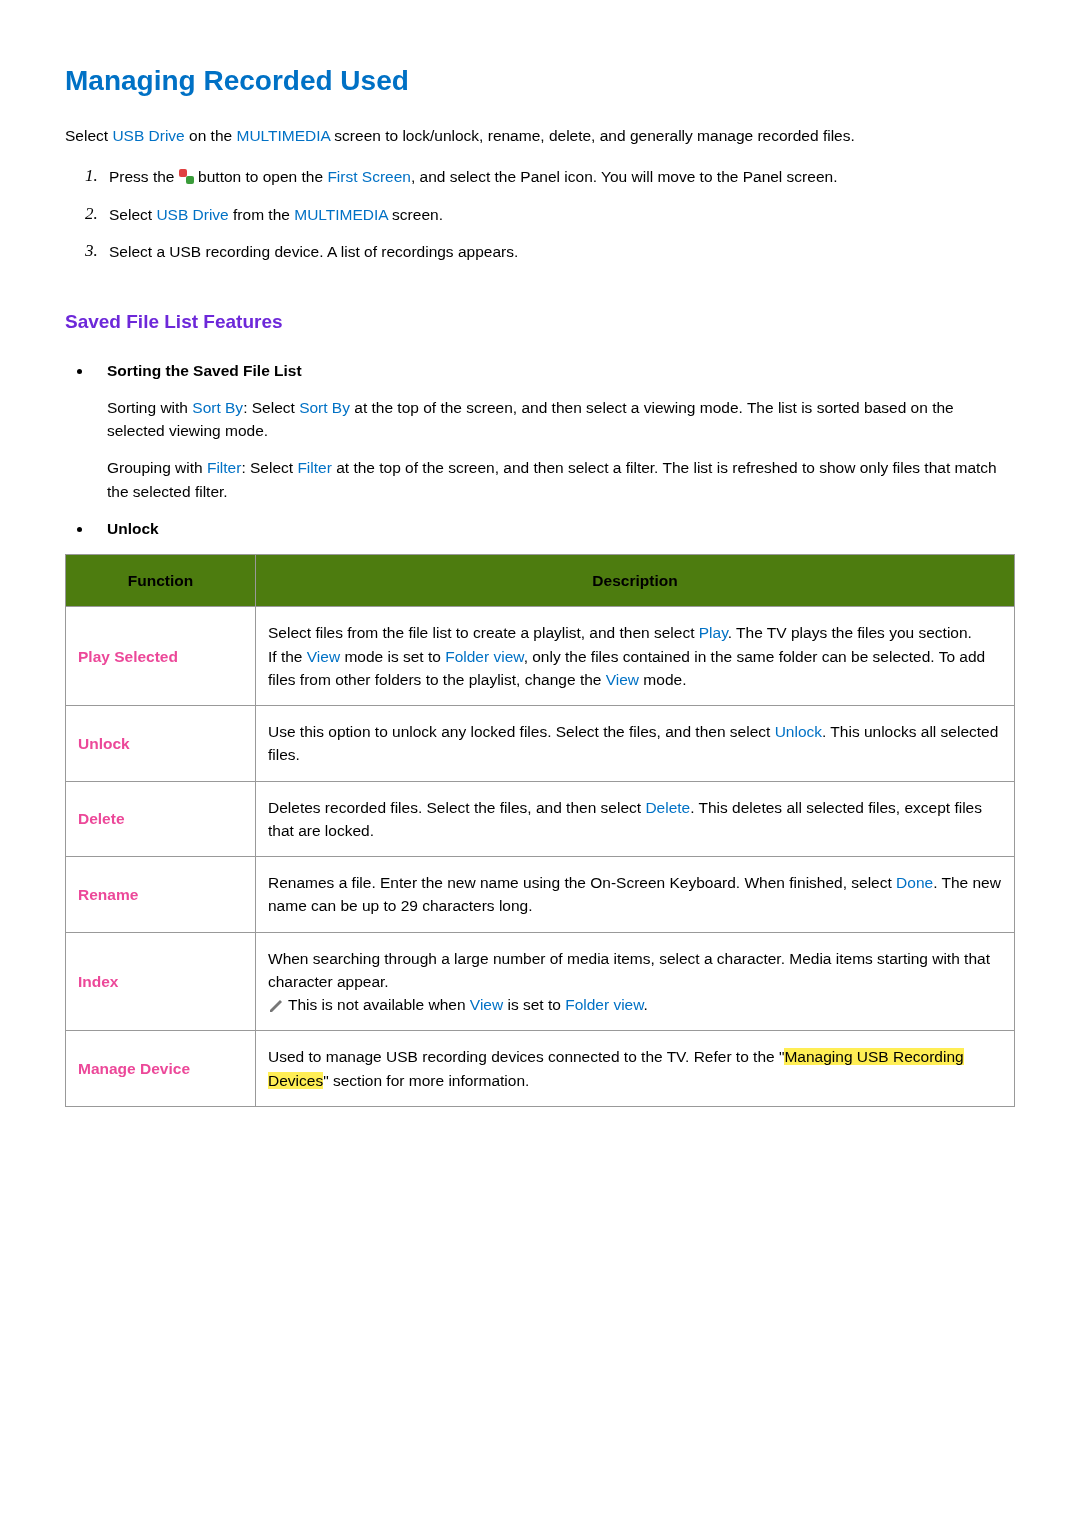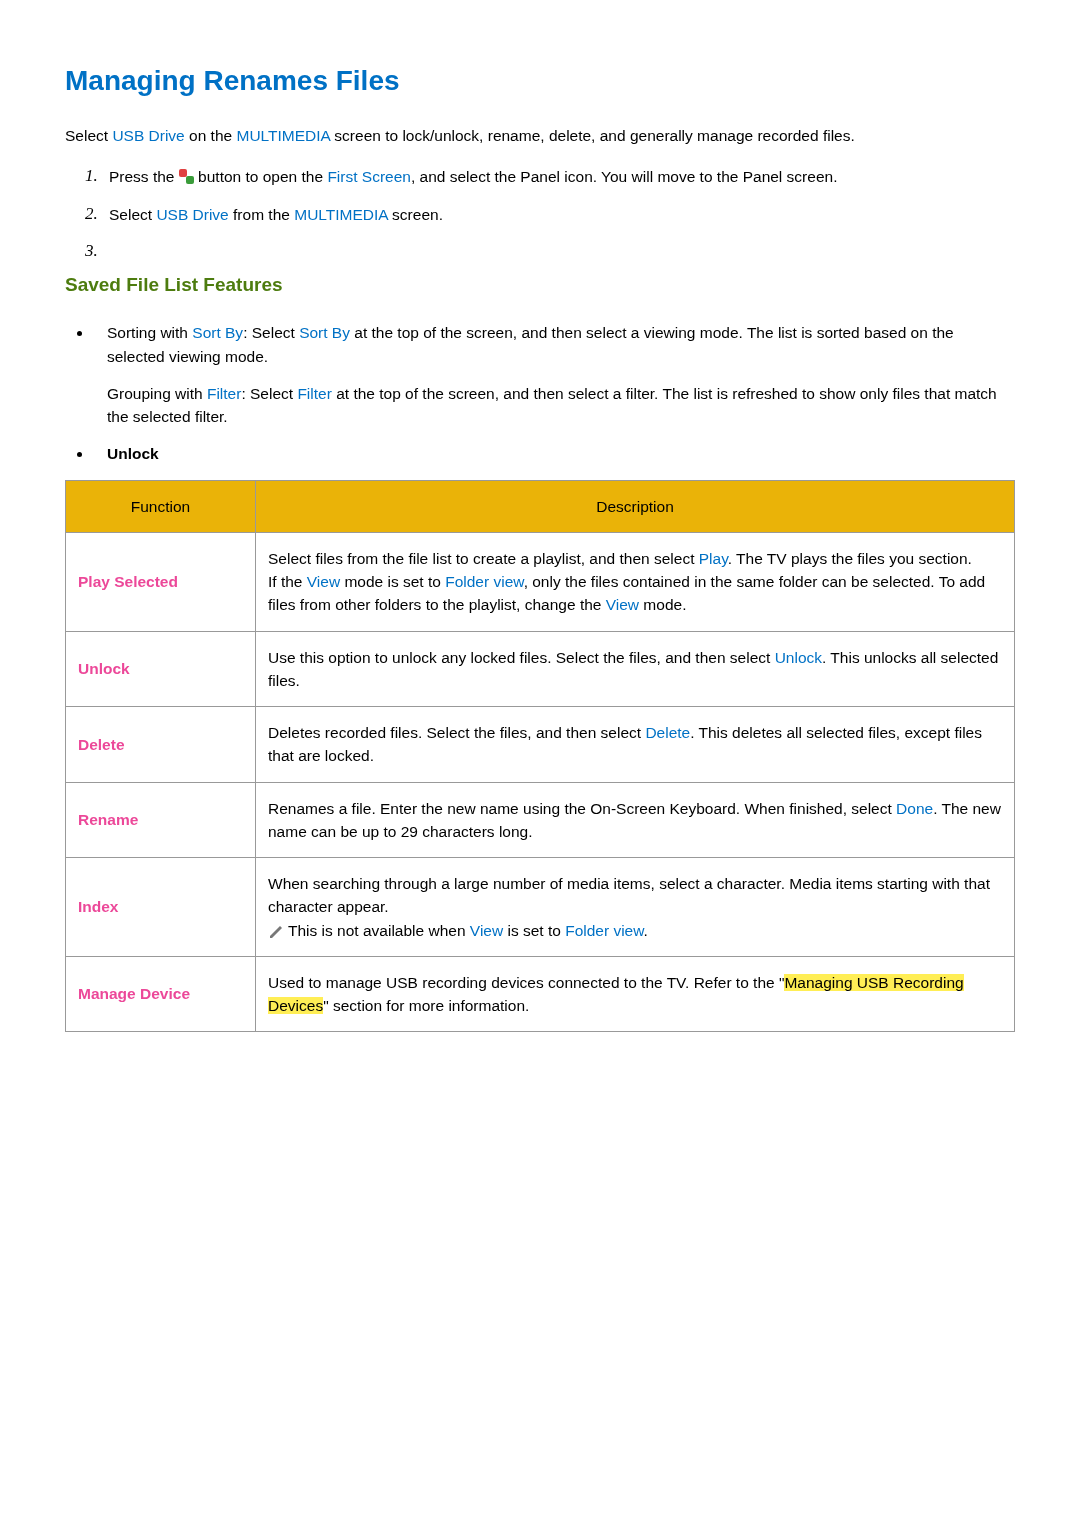--- a/index.html
+++ b/index.html
@@ -16,21 +16,21 @@
   .h1 {
     font-size: 28px;
     font-weight: bold;
     color: #0071c5;
     margin-bottom: 22px;
   }
   .blue-term { color: #0071c5; }
   .h2 {
     font-size: 19px;
     font-weight: bold;
-    color: #4d7c0f;
+    color: #6d28d9;
     margin-top: 45px;
     margin-bottom: 22px;
   }
   .intro-p {
     margin: 0 0 18px 0;
   }
   .ol {
     margin: 0;
     padding-left: 20px;
     counter-reset: item;
@@ -93,59 +93,61 @@
   }
   table.options th,
   table.options td {
     border: 1px solid #999;
     padding: 14px 12px;
     text-align: left;
     vertical-align: middle;
     font-size: 15.5px;
   }
   table.options th {
-    background: #eab308;
-    font-weight: normal;
+    background: #4d7c0f;
+    font-weight: bold;
     text-align: center;
   }
   table.options th.func { width: 165px; }
   .fn-label {
     color: #ec4899;
     font-weight: bold;
     white-space: nowrap;
   }
   .hl-link{ background: #ffee55; color: #000; }
 </style>
 </head>
 <body>
 
-<div class="h1">Managing Renames Files</div>
+<div class="h1">Managing Recorded Used</div>
 
 <p class="intro-p">
   <span>Select </span><span class="blue-term">USB Drive</span><span> on the </span><span class="blue-term">MULTIMEDIA</span><span> screen to lock/unlock, rename, delete, and generally manage recorded files.</span>
 </p>
 
 <ol class="ol">
   <li>
     <span class="num">1.</span>
     <span>Press the </span><span class="smart-icon"></span><span> button to open the </span><span class="blue-term">First Screen</span><span>, and select the Panel icon. You will move to the Panel screen.</span>
   </li>
   <li>
     <span class="num">2.</span>
     <span>Select </span><span class="blue-term">USB Drive</span><span> from the </span><span class="blue-term">MULTIMEDIA</span><span> screen.</span>
   </li>
   <li>
     <span class="num">3.</span>
+    <span>Select a USB recording device. A list of recordings appears.</span>
   </li>
 </ol>
 
 <div class="h2">Saved File List Features</div>
 
 <ul class="ul">
   <li>
+    <div class="li-title">Sorting the Saved File List</div>
     <div class="li-body">
       <span>Sorting with </span><span class="blue-term">Sort By</span><span>: Select </span><span class="blue-term">Sort By</span><span> at the top of the screen, and then select a viewing mode. The list is sorted based on the selected viewing mode.</span>
     </div>
     <div class="li-body">
       <span>Grouping with </span><span class="blue-term">Filter</span><span>: Select </span><span class="blue-term">Filter</span><span> at the top of the screen, and then select a filter. The list is refreshed to show only files that match the selected filter.</span>
     </div>
   </li>
 
   <li>
     <div class="li-title">Unlock</div>

